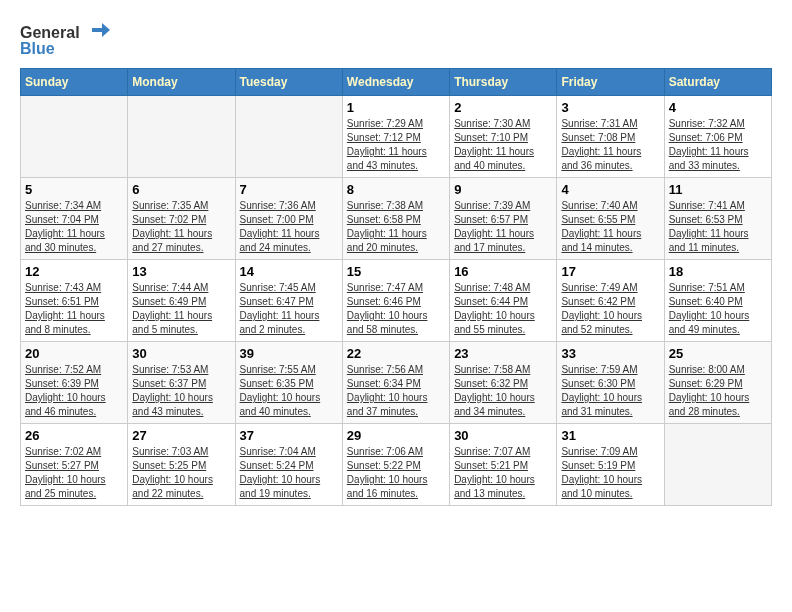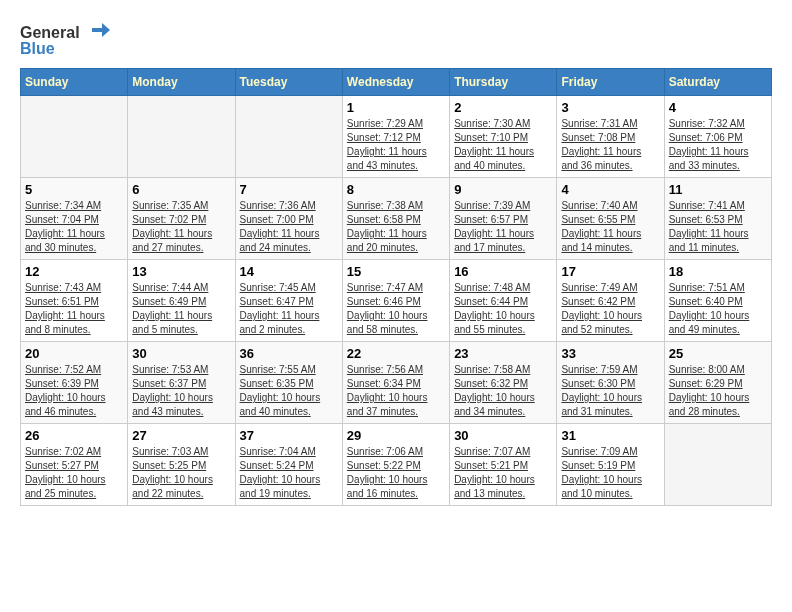--- a/index.html
+++ b/index.html
@@ -191,21 +191,21 @@
       <tr>
         <td>
           <span class="day-num">20</span>
           <div class="day-info">Sunrise: 7:52 AM<br>Sunset: 6:39 PM<br>Daylight: 10 hours and 46 minutes.</div>
         </td>
         <td>
           <span class="day-num">30</span>
           <div class="day-info">Sunrise: 7:53 AM<br>Sunset: 6:37 PM<br>Daylight: 10 hours and 43 minutes.</div>
         </td>
         <td>
-          <span class="day-num">36</span>
+          <span class="day-num">39</span>
           <div class="day-info">Sunrise: 7:55 AM<br>Sunset: 6:35 PM<br>Daylight: 10 hours and 40 minutes.</div>
         </td>
         <td>
           <span class="day-num">22</span>
           <div class="day-info">Sunrise: 7:56 AM<br>Sunset: 6:34 PM<br>Daylight: 10 hours and 37 minutes.</div>
         </td>
         <td>
           <span class="day-num">23</span>
           <div class="day-info">Sunrise: 7:58 AM<br>Sunset: 6:32 PM<br>Daylight: 10 hours and 34 minutes.</div>
         </td>

